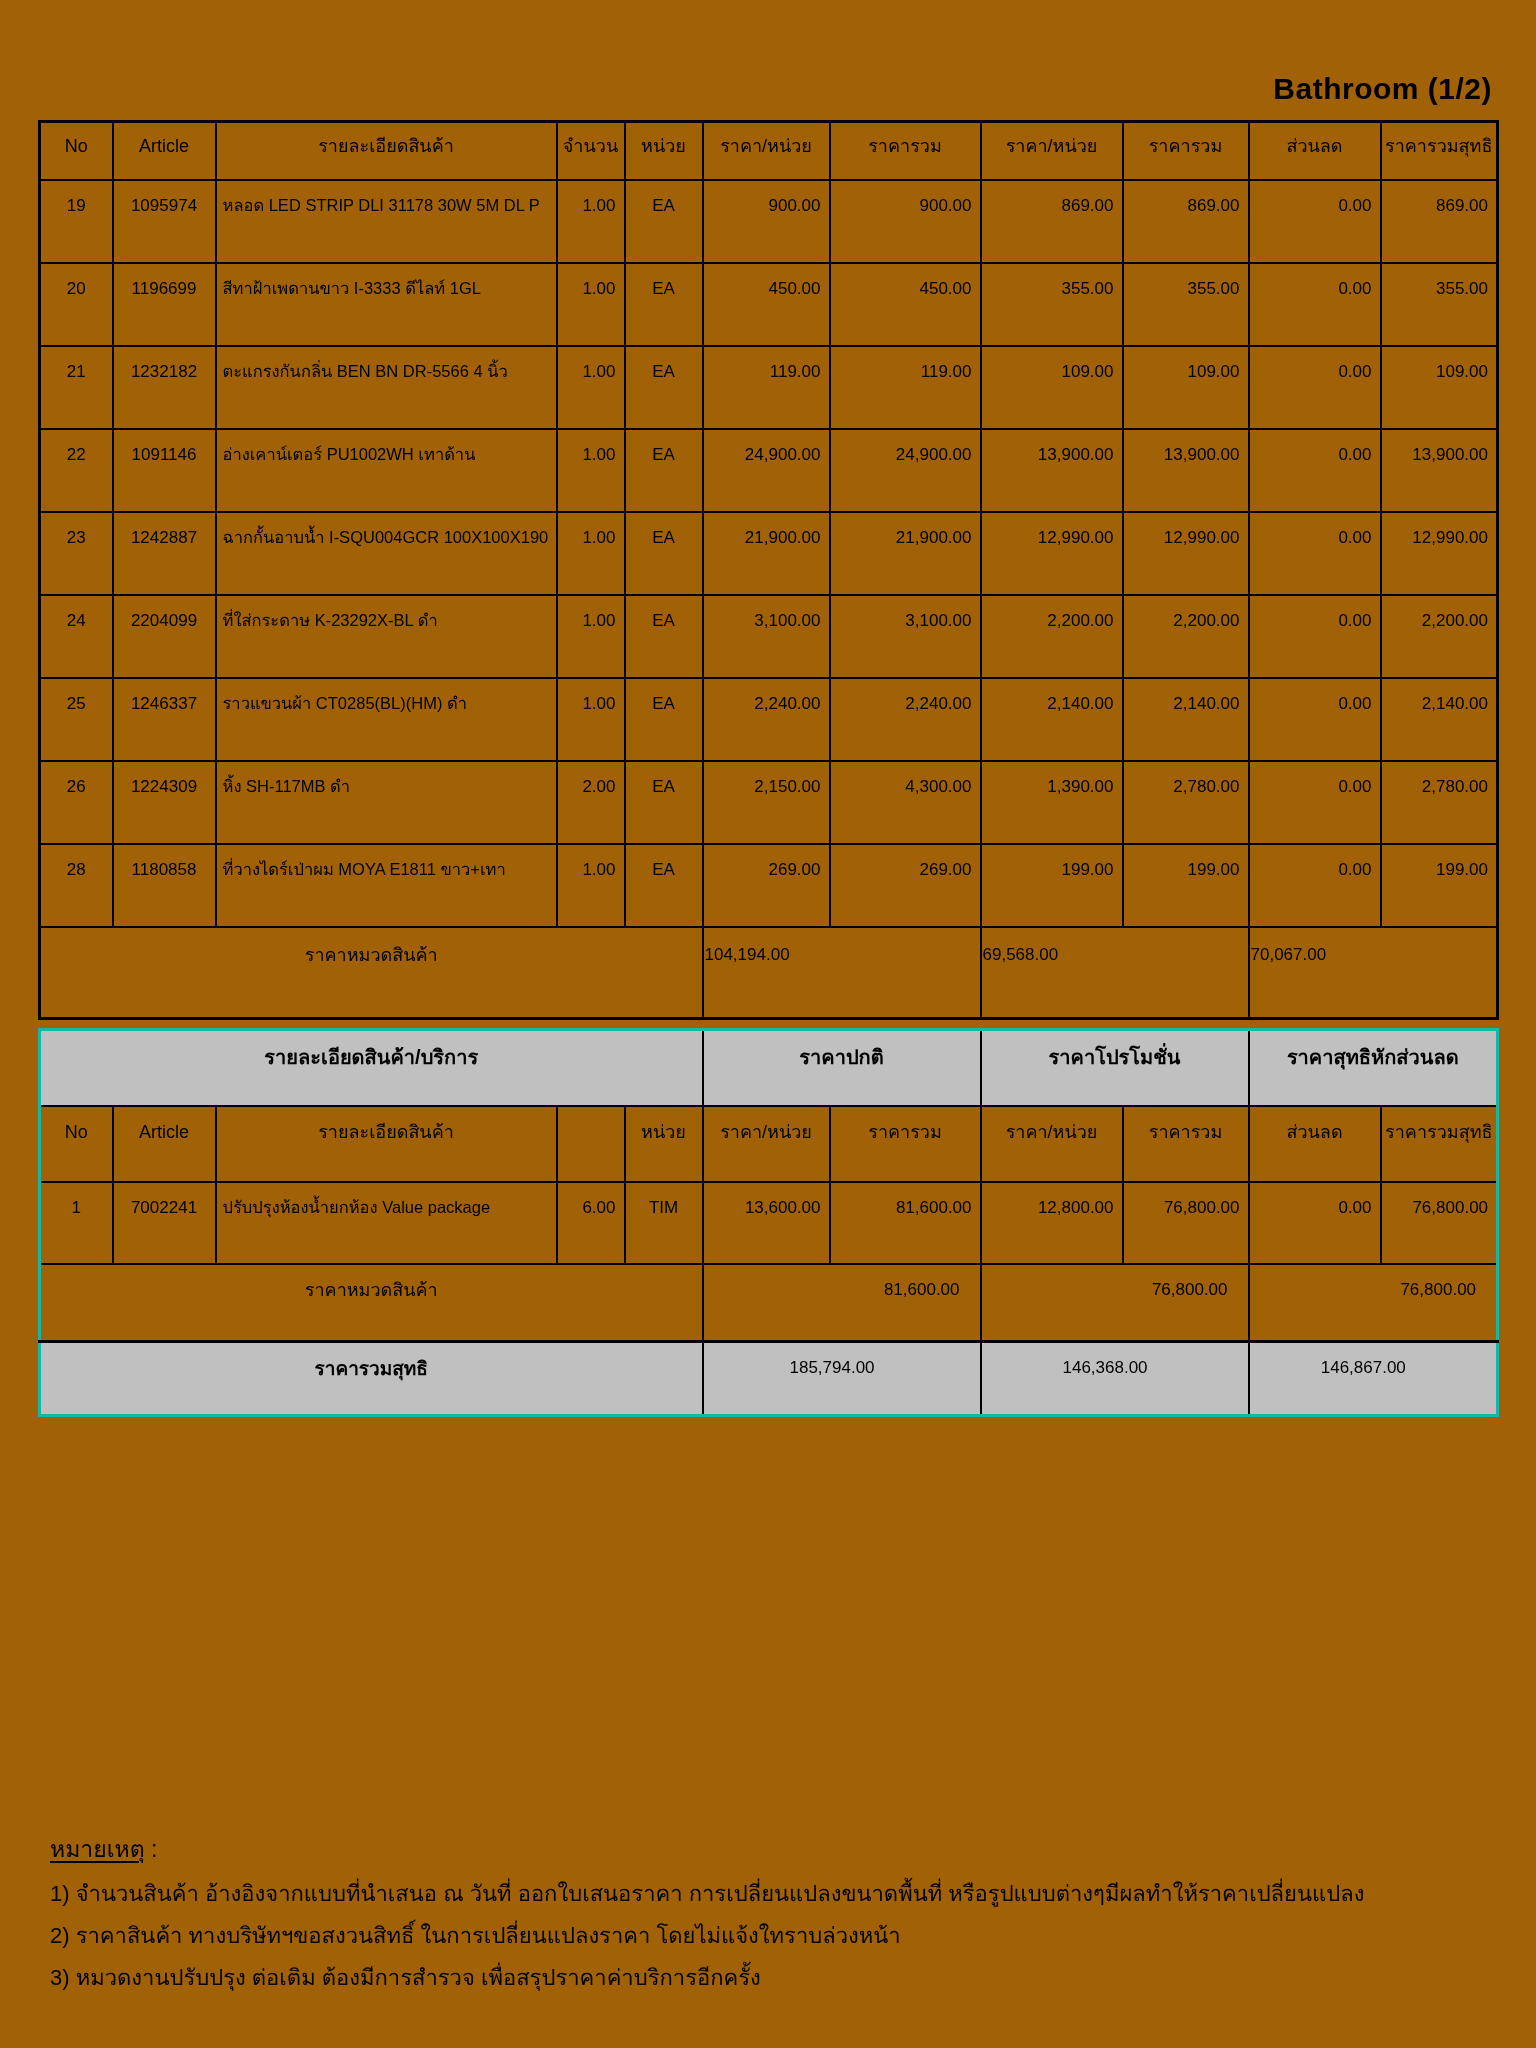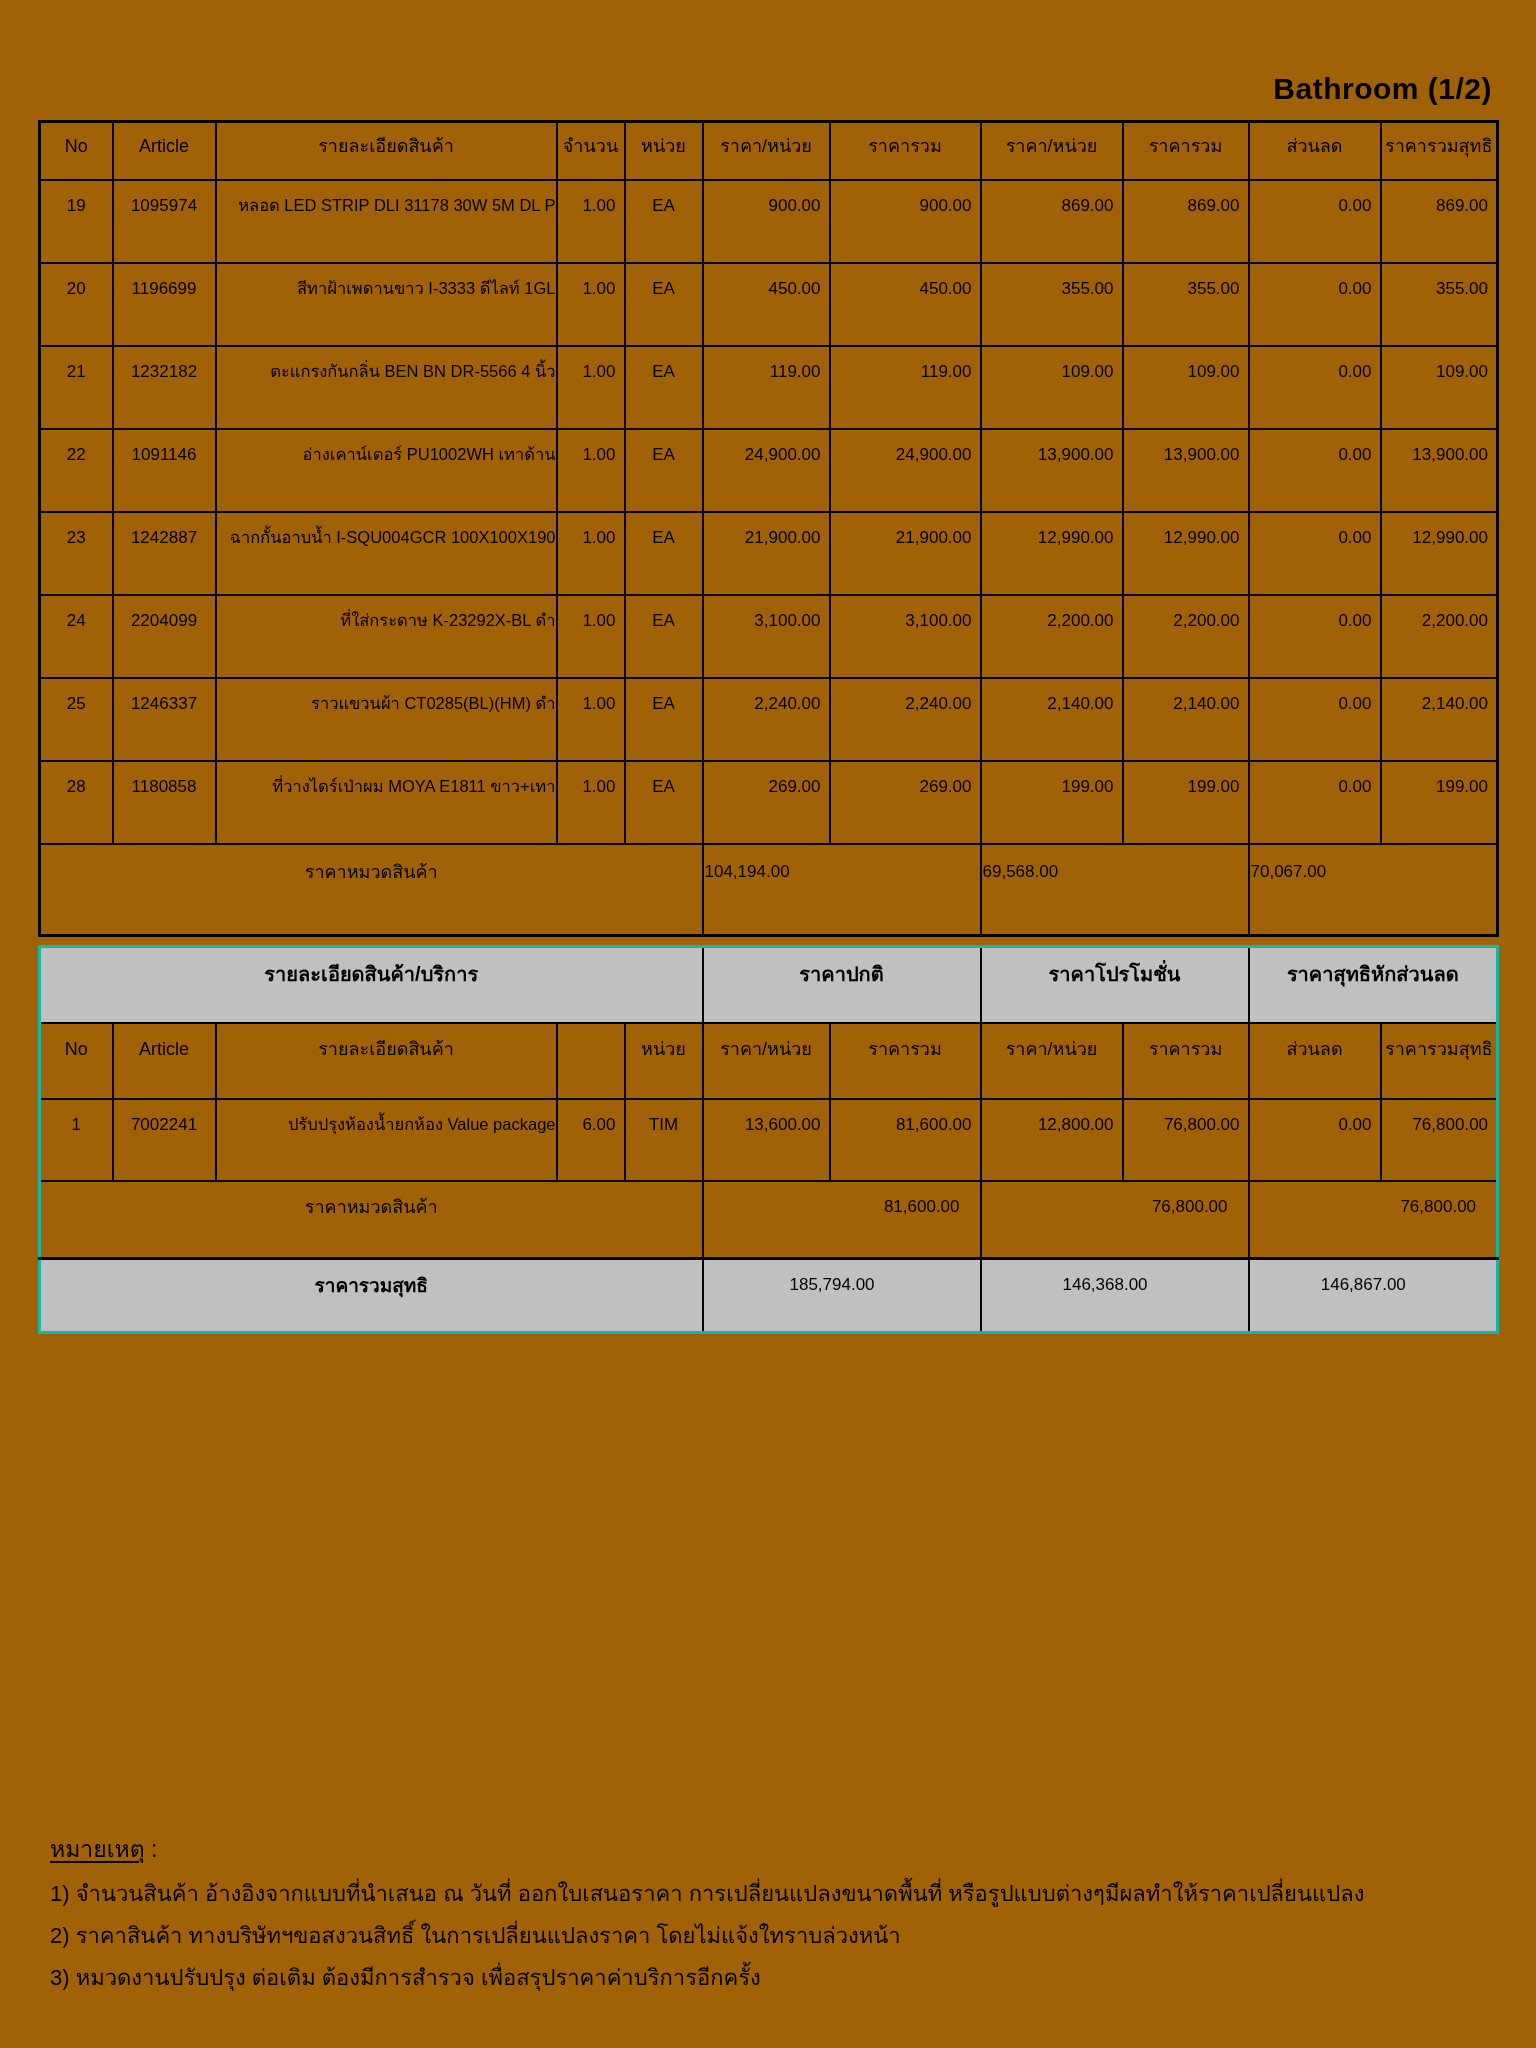--- a/index.html
+++ b/index.html
@@ -9,21 +9,21 @@
   .tblwrap{position:absolute;left:38px;top:120px;width:1375px;}
   table{border-collapse:collapse;table-layout:fixed;width:1458px;}
   table.t1{border:3px solid #000;}
   table.t2{border:3px solid #14b8a6;margin-top:8px;}
   td,th{border:2px solid #000;vertical-align:top;overflow:hidden;font-weight:normal;
         font-size:17px;line-height:1.25;box-sizing:border-box;}
   tr.head td{height:58px;text-align:center;padding-top:12px;font-size:18px;}
   tr.r td{height:83px;padding-top:14px;}
   .cc{text-align:center;}
   .nc{text-align:right;padding-right:8px;}
-  .dc{text-align:right;padding-left:6px;padding-right:0;white-space:nowrap;font-size:16.5px;}
+  .dc{text-align:left;padding-left:6px;padding-right:0;white-space:nowrap;font-size:16.5px;}
   tr.subtotal td{height:92px;padding-top:16px;}
   tr.subtotal .lbl{text-align:center;font-size:18px;}
   tr.subtotal .val{padding-right:20px;}
   tr.band td{height:76px;background:#c0c0c0;text-align:center;font-weight:bold;font-size:20px;padding-top:14px;}
   tr.head2 td{height:76px;text-align:center;padding-top:14px;font-size:18px;}
   tr.svc td{height:82px;padding-top:14px;}
   tr.subtotal2 td{height:78px;padding-top:14px;}
   tr.subtotal2 .lbl{text-align:center;font-size:18px;}
   tr.subtotal2 .val{text-align:right;padding-right:20px;}
   tr.grand td{height:74px;background:#c0c0c0;padding-top:14px;border-top:3px solid #000;}
@@ -157,20 +157,33 @@
         <td class="nc">1.00</td>
         <td class="cc">EA</td>
         <td class="nc">2,240.00</td>
         <td class="nc">2,240.00</td>
         <td class="nc">2,140.00</td>
         <td class="nc">2,140.00</td>
         <td class="nc">0.00</td>
         <td class="nc">2,140.00</td>
       </tr>
       <tr class="r">
+        <td class="cc">26</td>
+        <td class="cc">1224309</td>
+        <td class="dc">หิ้ง SH-117MB  ดำ</td>
+        <td class="nc">2.00</td>
+        <td class="cc">EA</td>
+        <td class="nc">2,150.00</td>
+        <td class="nc">4,300.00</td>
+        <td class="nc">1,390.00</td>
+        <td class="nc">2,780.00</td>
+        <td class="nc">0.00</td>
+        <td class="nc">2,780.00</td>
+      </tr>
+      <tr class="r">
         <td class="cc">28</td>
         <td class="cc">1180858</td>
         <td class="dc">ที่วางไดร์เป่าผม MOYA E1811 ขาว+เทา</td>
         <td class="nc">1.00</td>
         <td class="cc">EA</td>
         <td class="nc">269.00</td>
         <td class="nc">269.00</td>
         <td class="nc">199.00</td>
         <td class="nc">199.00</td>
         <td class="nc">0.00</td>

